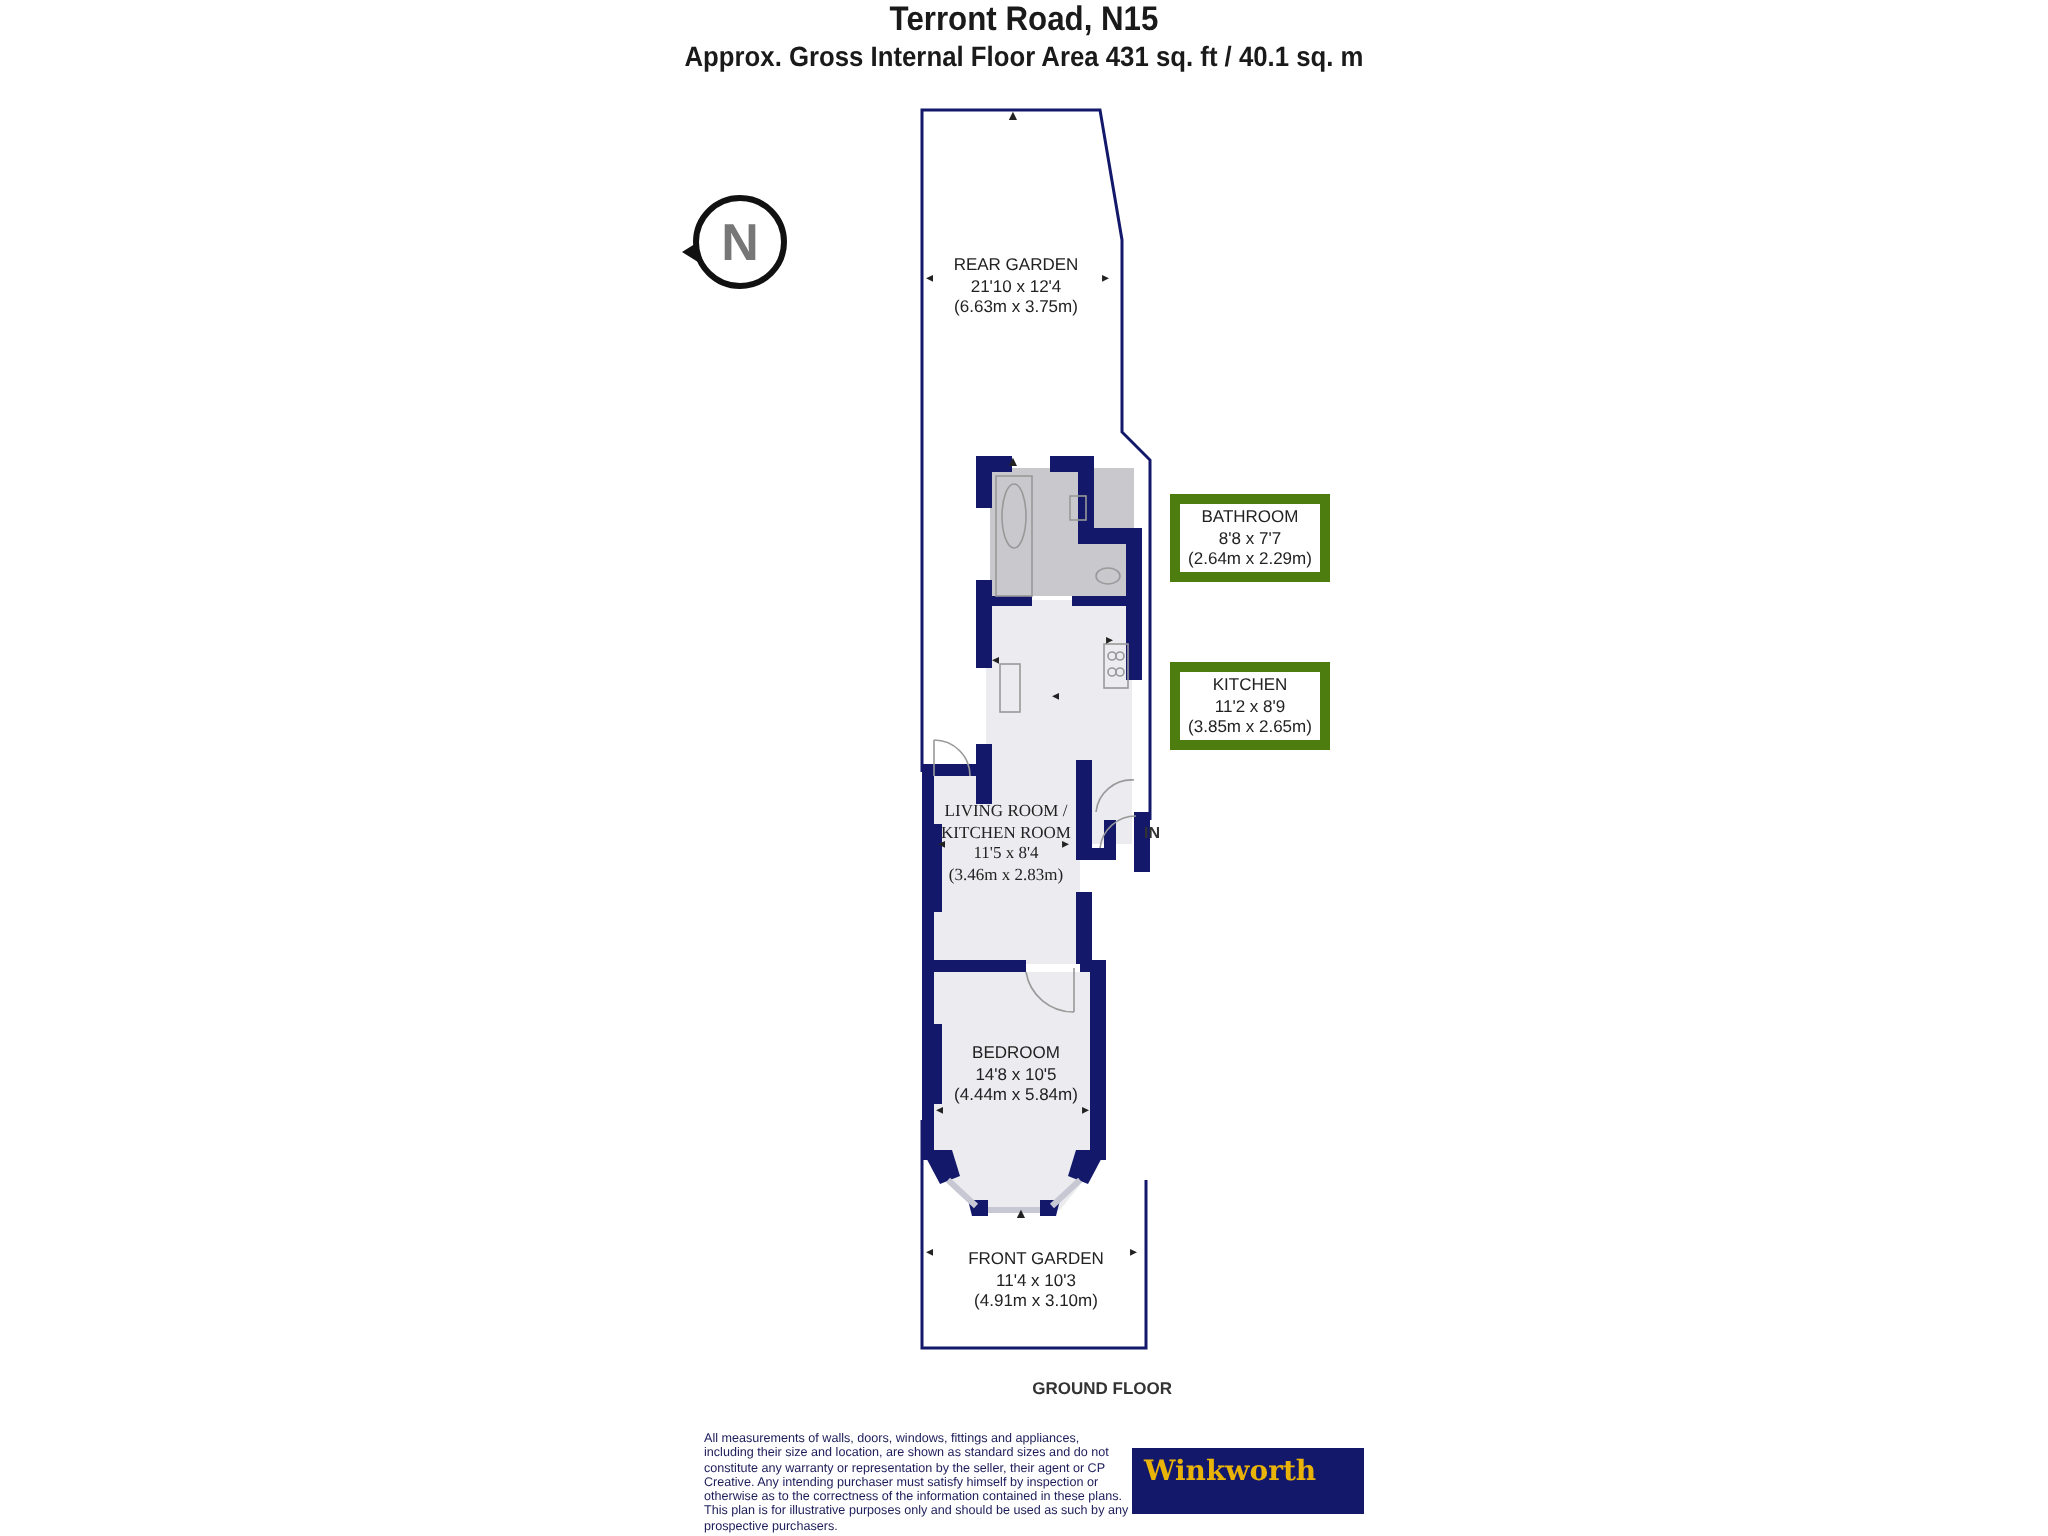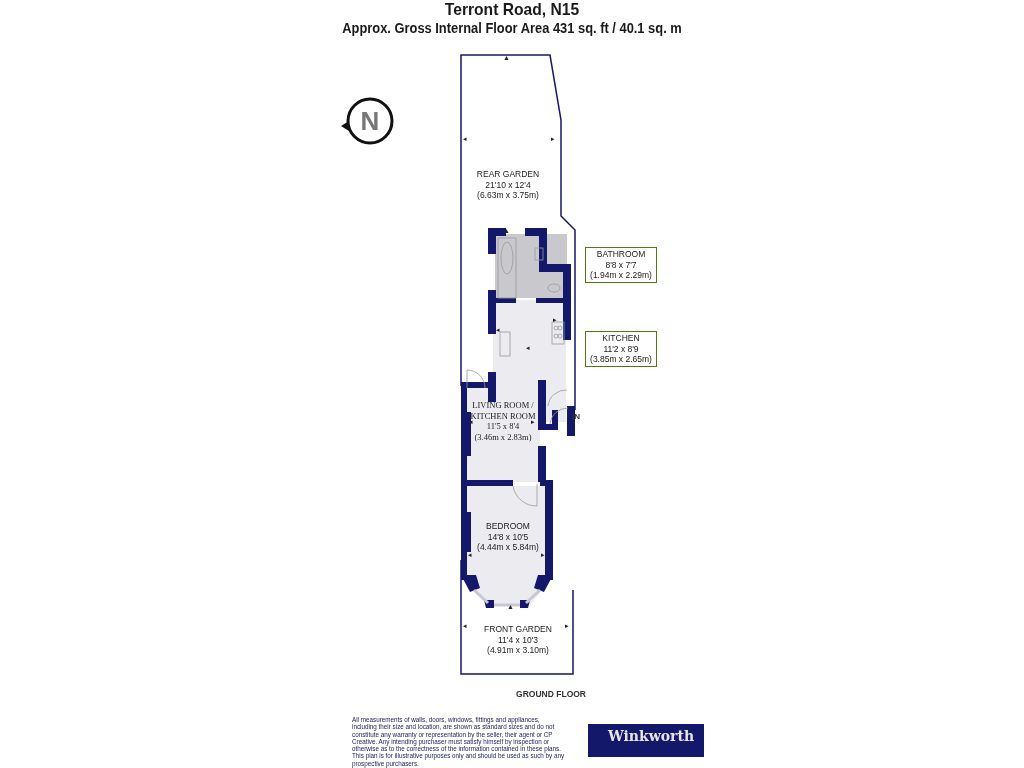--- a/index.html
+++ b/index.html
@@ -1,25 +1,25 @@
 <!DOCTYPE html>
 <html><head>
 <meta charset="utf-8">
 <style>
   html, body { margin: 0; padding: 0; background: #ffffff; }
   body { width: 1024px; height: 768px; position: relative; overflow: hidden; font-family: "Liberation Sans", sans-serif; color: #1a1a1a; }
   .title { position: absolute; top: 0; left: 0; width: 1024px; text-align: center; font-weight: bold; font-size: 17px; line-height: 20px; transform: scaleX(0.92); }
   .subtitle { position: absolute; top: 19px; left: 0; width: 1024px; text-align: center; font-weight: bold; font-size: 14px; line-height: 18px; transform: scaleX(0.92); }
   svg.plan { position: absolute; left: 0; top: 0; }
   .label { position: absolute; text-align: center; font-size: 8.5px; line-height: 10.5px; color: #222; white-space: nowrap; }
-  .boxlabel { position: absolute; text-align: center; font-size: 8.5px; line-height: 10.5px; color: #222; background: #fff; border: 1px solid #4d7c0f; padding: 1px 3px; white-space: nowrap; }
+  .boxlabel { position: absolute; text-align: center; font-size: 8.5px; line-height: 10.5px; color: #222; background: #fff; border: 5px solid #4d7c0f; padding: 1px 3px; white-space: nowrap; }
   .floor-label { position: absolute; top: 689px; left: 440px; width: 146px; text-align: right; font-size: 8.5px; font-weight: bold; color: #333; }
   .in-label { position: absolute; left: 572px; top: 412px; font-size: 8px; font-weight: bold; color: #333; }
   .disclaimer { position: absolute; left: 352px; top: 716px; width: 214px; font-size: 6.3px; line-height: 7.3px; color: #1c1c5a; }
-  .brand { position: absolute; left: 588px; top: 724px; width: 116px; height: 33px; background: #13186b; color: #e5e5e5; font-family: "DejaVu Serif", serif; font-size: 14px; font-weight: bold; line-height: 25px; padding-left: 20px; box-sizing: border-box; }
+  .brand { position: absolute; left: 566px; top: 724px; width: 116px; height: 33px; background: #13186b; color: #eab308; font-family: "DejaVu Serif", serif; font-size: 14px; font-weight: bold; line-height: 25px; padding-left: 6px; box-sizing: border-box; }
 </style>
 </head>
 <body>
 
 <div class="title">Terront Road, N15</div>
 <div class="subtitle">Approx. Gross Internal Floor Area 431 sq. ft / 40.1 sq. m</div>
 
 <svg class="plan" width="1024" height="768" viewBox="0 0 1024 768">
 
   <g>
@@ -112,30 +112,30 @@
     <text x="469" y="424">◂</text>
     <text x="531" y="424">▸</text>
     <text x="468" y="557">◂</text>
     <text x="541" y="557">▸</text>
     <text x="507" y="609">▲</text>
     <text x="463" y="628">◂</text>
     <text x="565" y="628">▸</text>
   </g>
 </svg>
 
-<div class="label" style="left:462px; top:127px; width:92px;margin-top:42px;">
+<div class="label" style="left:462px; top:127px; width:92px;">
   <div>REAR GARDEN</div>
   <div>21'10 x 12'4</div>
   <div>(6.63m x 3.75m)</div>
 </div>
 
 <div class="boxlabel" style="left:585px; top:247px; width:64px;">
   <div>BATHROOM</div>
   <div>8'8 x 7'7</div>
-  <div>(1.94m x 2.29m)</div>
+  <div>(2.64m x 2.29m)</div>
 </div>
 
 <div class="boxlabel" style="left:585px; top:331px; width:64px;">
   <div>KITCHEN</div>
   <div>11'2 x 8'9</div>
   <div>(3.85m x 2.65m)</div>
 </div>
 
 <div class="label" style="left:468px; top:400px; width:70px;font-family:Liberation Serif, serif;">
   <div>LIVING ROOM /</div>

